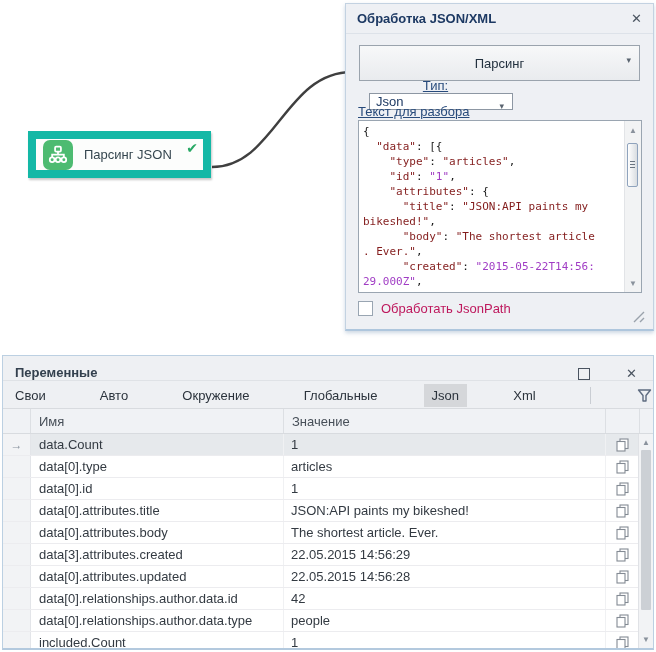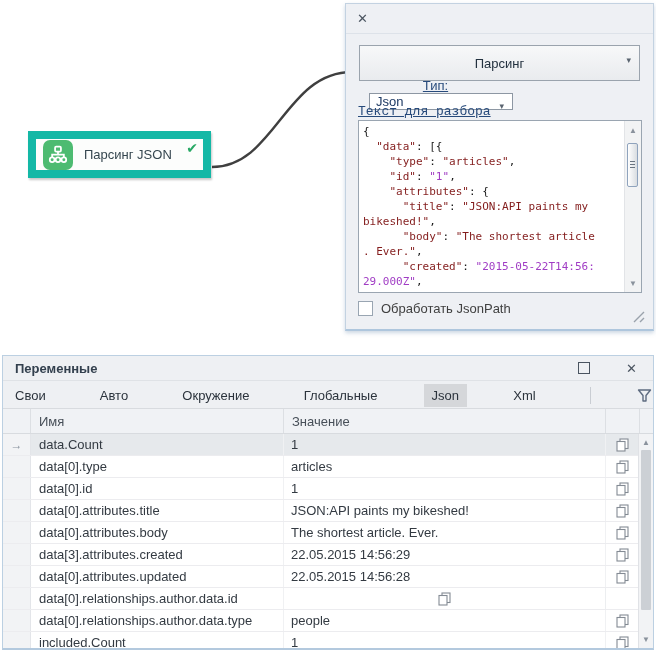--- a/index.html
+++ b/index.html
@@ -38,21 +38,21 @@
   }
   .combo-arrow{position:absolute;right:8px;top:9px;font-size:9px;color:#5a6470;}
   .type-row{position:absolute;left:12px;top:74px;height:22px;display:flex;align-items:center;flex-direction:column;}
   .link-label{font-size:13px;color:#274a7b;text-decoration:underline;}
   .combo-type{
     position:relative;margin-left:11px;width:144px;height:21px;box-sizing:border-box;
     background:#ffffff;border:1px solid #8d97a3;display:flex;align-items:center;
     padding-left:6px;font-size:13px;color:#1d3963;
   }
   .combo-type .combo-arrow{top:7px;}
-  .parse-label{position:absolute;left:12px;top:100px;font-family:Liberation Mono, monospace;}
+  .parse-label{position:absolute;left:12px;top:100px;}
   .editor{
     position:absolute;left:12px;top:116px;width:284px;height:173px;box-sizing:border-box;
     background:#ffffff;border:1px solid #9aa5b1;overflow:hidden;
   }
   .editor-text{
     position:absolute;left:0;top:0;right:16px;bottom:0;
     padding:3px 4px;font-family:"DejaVu Sans Mono","Liberation Mono",monospace;
     font-size:11px;line-height:15px;white-space:pre;color:#1a1a1a;
   }
   .tok-s{color:#831c1c;}
@@ -63,28 +63,28 @@
   .ed-arrow.up{top:2px;}
   .ed-arrow.down{bottom:2px;}
   .ed-thumb{
     position:absolute;left:2px;top:22px;width:11px;height:44px;box-sizing:border-box;
     background:linear-gradient(90deg,#ffffff,#d9dde1);border:1px solid #8fa3bd;border-radius:2px;
   }
   .ed-grip{position:absolute;left:2px;right:2px;top:17px;height:8px;
     background:repeating-linear-gradient(#6a7480 0 1px,transparent 1px 3px);}
   .chk-row{position:absolute;left:12px;top:297px;display:flex;align-items:center;}
   .chk-box{width:15px;height:15px;box-sizing:border-box;background:#fff;border:1px solid #99a5b2;}
-  .chk-label{margin-left:8px;font-size:13px;color:#404040;}
+  .chk-label{margin-left:8px;font-size:13px;color:#be185d;}
   .grip{position:absolute;right:7px;bottom:5px;}
   
   .vars{
     position:absolute;left:2px;top:355px;width:652px;height:295px;box-sizing:border-box;
     background:#eef0f3;border:1px solid #bcd0e2;border-bottom:2px solid #b3c9de;z-index:2;
   }
-  .vars-header{height:24px;display:flex;align-items:center;padding:0 12px;border-bottom:1px solid #dfe2e6;}
+  .vars-header{height:24px;display:flex;align-items:flex-end;padding:0 12px;border-bottom:1px solid #dfe2e6;}
   .vars-title{font-size:13px;font-weight:bold;color:#33404e;flex:1;}
   .win-btns{display:flex;align-items:center;gap:36px;padding-right:4px;}
   .maxi{width:10px;height:10px;border:1px solid #4a5460;}
   .tabs{height:28px;display:flex;align-items:center;padding-left:4px;justify-content:space-between;}
   .tab{padding:4px 8px;font-size:13px;color:#2b333c;cursor:default;}
   .tab.selected{background:#d5d7da;}
   .tabs-sep{width:1px;height:17px;background:#c9cdd3;margin:0 7px 0 8px;}
   .table{
     position:absolute;left:0;right:0;top:52px;bottom:0;background:#a3a3a3;
     border-top:1px solid #d8dbdf;overflow:hidden;
@@ -124,20 +124,21 @@
         <circle cx="23" cy="21.5" r="3.2"></circle>
       </g>
     </svg>
   </div>
   <span class="node-label">Парсинг JSON</span>
   <span class="node-check">✔</span>
 </div>
 
 <div class="proc">
   <div class="proc-header">
+    <span class="proc-title">Обработка JSON/XML</span>
     <span class="icon-btn">✕</span>
   </div>
 
   <div class="combo-main">
     <span>Парсинг</span>
     <span class="combo-arrow">▾</span>
   </div>
 
   <div class="type-row">
     <span class="link-label">Тип:</span>
@@ -287,20 +288,21 @@
               <g fill="#ffffff" stroke="#848b94" stroke-width="1.1">
                 <rect x="4" y="1" width="8" height="9.5"></rect>
                 <rect x="1" y="3.5" width="8" height="9.5"></rect>
               </g>
             </svg>
           </div>
         </div>
         <div class="trow">
           <div class="gut"></div>
           <div class="cname">data[0].relationships.author.data.id</div>
+          <div class="cvalue">42</div>
           <div class="ccopy">
             <svg width="13" height="14" viewBox="0 0 13 14">
               <g fill="#ffffff" stroke="#848b94" stroke-width="1.1">
                 <rect x="4" y="1" width="8" height="9.5"></rect>
                 <rect x="1" y="3.5" width="8" height="9.5"></rect>
               </g>
             </svg>
           </div>
         </div>
         <div class="trow">

